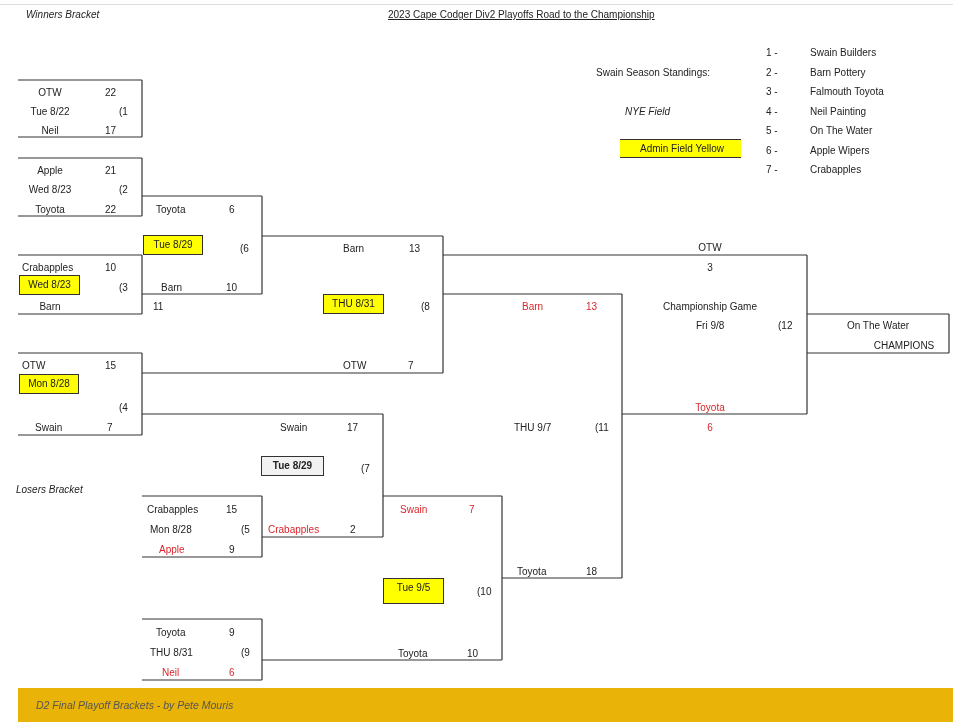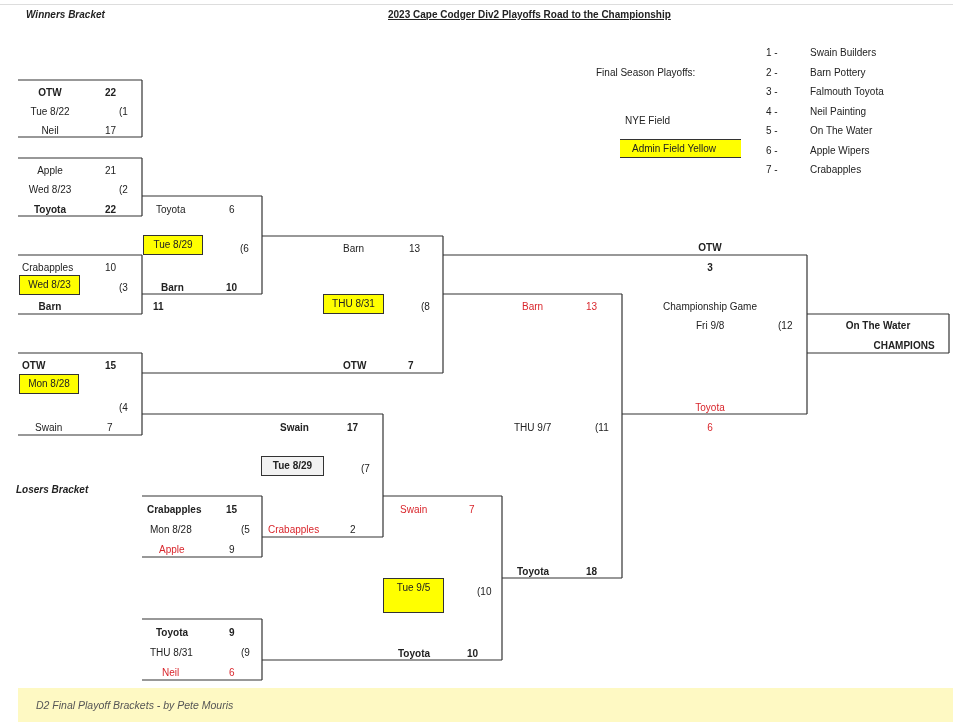--- a/index.html
+++ b/index.html
@@ -1,30 +1,30 @@
 <!DOCTYPE html>
 <html><head>
 <meta charset="utf-8">
 <style>
   html,body{margin:0;padding:0;background:#fff;}
   body{width:953px;height:722px;position:relative;overflow:hidden;font-family:"Liberation Sans","DejaVu Sans",sans-serif;font-size:10px;color:#222;}
   .topline{position:absolute;left:0;top:4px;width:953px;height:1px;background:#ddd;}
   .t{position:absolute;white-space:nowrap;line-height:12px;font-size:10px;}
-  .b{font-weight:bold;}
+  .b{font-weight:normal;}
   .i{font-style:italic;}
   .red{color:#d9262c;}
   .u{text-decoration:underline;}
   .c{text-align:center;}
   .hl{position:absolute;background:#ffff00;border:1px solid #333;box-sizing:border-box;font-size:10px;line-height:18px;text-align:center;color:#222;}
   .gray{position:absolute;background:#f2f2f2;border:1px solid #333;box-sizing:border-box;font-size:10px;line-height:18px;text-align:center;font-weight:bold;}
   svg.lines{position:absolute;left:0;top:0;}
   svg.lines line{stroke:#333;stroke-width:1.2;}
-  .footer{position:absolute;left:18px;top:688px;width:935px;height:34px;background:#fef9c3;}
+  .footer{position:absolute;left:18px;top:688px;width:935px;height:34px;background:#eab308;}
   .footer span{position:absolute;left:18px;top:11px;font-style:italic;font-size:10.5px;color:#555;}
-  .legendbox{position:absolute;left:620px;top:139px;width:121px;height:19px;background:#ffff00;border-top:1px solid #333;border-bottom:1px solid #333;box-sizing:border-box;font-size:10px;line-height:17px;padding-left:12px;}
+  .legendbox{position:absolute;left:620px;top:139px;width:121px;height:19px;background:#ffff00;border-top:1px solid #333;border-bottom:1px solid #333;box-sizing:border-box;font-size:10px;line-height:17px;padding-left:20px;}
 </style>
 </head>
 <body>
 
 <div class="topline"></div>
 
 <svg class="lines" width="953" height="722">
 
   <line x1="18" y1="80" x2="142" y2="80"></line>
     <line x1="142" y1="80" x2="142" y2="137"></line>
@@ -75,22 +75,22 @@
 
   <line x1="142" y1="619" x2="262" y2="619"></line>
     <line x1="262" y1="619" x2="262" y2="680"></line>
     <line x1="142" y1="680" x2="262" y2="680"></line>
   <line x1="262" y1="660" x2="502" y2="660"></line>
 </svg>
 
 <div class="t b i" style="left:26px;top:9px;">Winners Bracket</div>
 <div class="t b u" style="left:388px;top:9px;">2023 Cape Codger Div2 Playoffs Road to the Championship</div>
 
-<div class="t" style="left:596px;top:67px;">Final Season Playoffs:</div>
-<div class="t" style="left:625px;top:115px;">NYE Field</div>
+<div class="t" style="left:596px;top:67px;">Swain Season Standings:</div>
+<div class="t" style="left:625px;top:106px;font-style:italic;">NYE Field</div>
 <div class="legendbox">Admin Field Yellow</div>
 
 <div>
   <div class="t" style="left:766px;top:47px;">1 -</div>
   <div class="t" style="left:810px;top:47px;">Swain Builders</div>
   <div class="t" style="left:766px;top:67px;">2 -</div>
   <div class="t" style="left:810px;top:67px;">Barn Pottery</div>
   <div class="t" style="left:766px;top:86px;">3 -</div>
   <div class="t" style="left:810px;top:86px;">Falmouth Toyota</div>
   <div class="t" style="left:766px;top:106px;">4 -</div>
@@ -197,21 +197,21 @@
   <div class="t b" style="left:226px;top:504px;">15</div>
   <div class="t" style="left:150px;top:524px;">Mon 8/28</div>
   <div class="t" style="left:241px;top:524px;">(5</div>
   <div class="t red" style="left:159px;top:544px;">Apple</div>
   <div class="t" style="left:229px;top:544px;">9</div>
 </div>
 
 <div>
   <div class="t red" style="left:400px;top:504px;">Swain</div>
   <div class="t red" style="left:469px;top:504px;">7</div>
-  <div class="hl" style="left:383px;top:578px;width:61px;height:35px;">Tue 9/5</div>
+  <div class="hl" style="left:383px;top:578px;width:61px;height:26px;">Tue 9/5</div>
   <div class="t" style="left:477px;top:586px;">(10</div>
   <div class="t b" style="left:398px;top:648px;">Toyota</div>
   <div class="t b" style="left:467px;top:648px;">10</div>
 </div>
 
 <div>
   <div class="t b" style="left:156px;top:627px;">Toyota</div>
   <div class="t b" style="left:229px;top:627px;">9</div>
   <div class="t" style="left:150px;top:647px;">THU 8/31</div>
   <div class="t" style="left:241px;top:647px;">(9</div>

